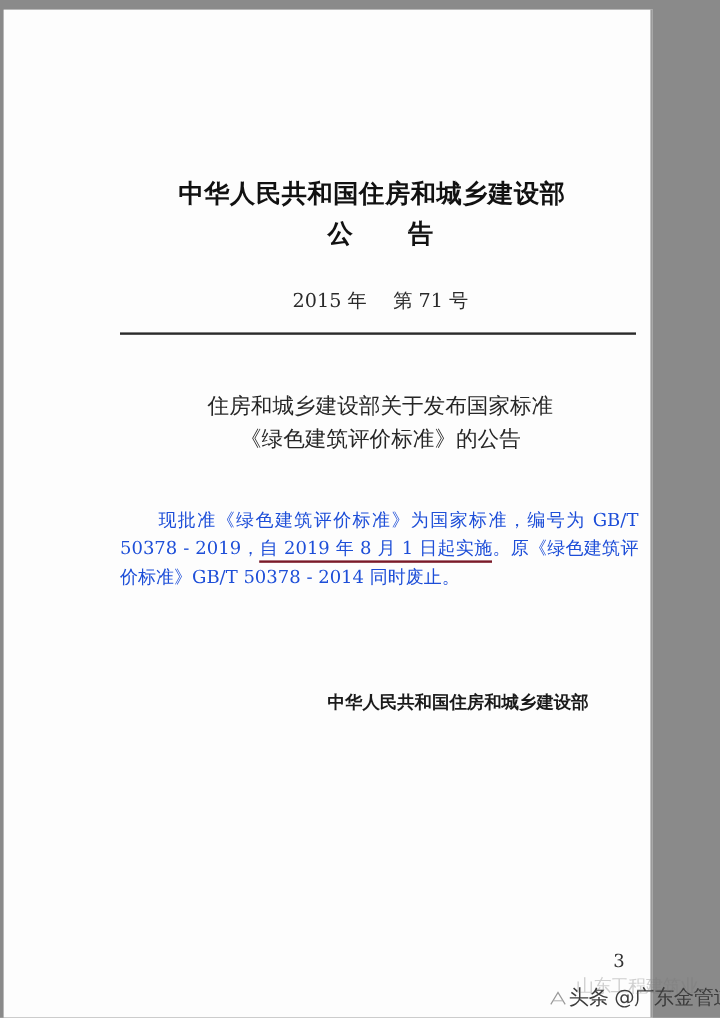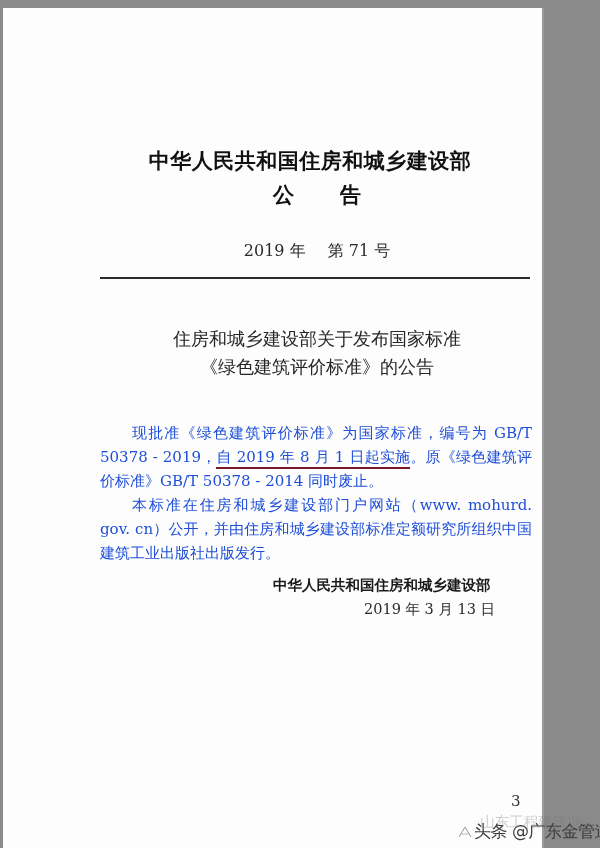--- a/index.html
+++ b/index.html
@@ -144,39 +144,35 @@
   </style>
 </head>
 <body>
 
 <div class="page">
 
   <div class="abs issuer-title">中华人民共和国住房和城乡建设部</div>
 
   <div class="abs doc-type"><span>公</span><span class="gap"></span><span>告</span></div>
 
-  <div class="abs doc-number"><span>2019 年</span><span class="gap"></span><span>第 71 号</span></div>
+  <div class="abs doc-number"><span>2015 年</span><span class="gap"></span><span>第 71 号</span></div>
 
   <div class="abs rule"></div>
 
   <div class="abs notice-heading">
     <div>住房和城乡建设部关于发布国家标准</div>
     <div>《绿色建筑评价标准》的公告</div>
   </div>
 
   <div class="abs body-text para1">
     <p><span>现批准《绿色建筑评价标准》为国家标准，编号为 GB/T 50378 - 2019，</span><span class="underline-red">自 2019 年 8 月 1 日起实施</span><span>。原《绿色建筑评价标准》GB/T 50378 - 2014 同时废止。</span></p>
   </div>
 
-  <div class="abs body-text para2">
-    <p>本标准在住房和城乡建设部门户网站（www. mohurd. gov. cn）公开，并由住房和城乡建设部标准定额研究所组织中国建筑工业出版社出版发行。</p>
-  </div>
 
   <div class="abs signature-org">中华人民共和国住房和城乡建设部</div>
-  <div class="abs signature-date">2019 年 3 月 13 日</div>
 
   <div class="abs page-number">3</div>
 
   <div class="abs watermark">
     <span class="ghost">山东工程建筑业</span>
     <svg class="watermark-logo" viewBox="0 0 14 14">
       <path d="M1 12 L7 2 L13 12" fill="none" stroke="#999" stroke-width="1"></path>
       <path d="M3 9 L11 9" fill="none" stroke="#aaa" stroke-width="0.8"></path>
     </svg><span>头条 @广东金管道</span>
   </div>

